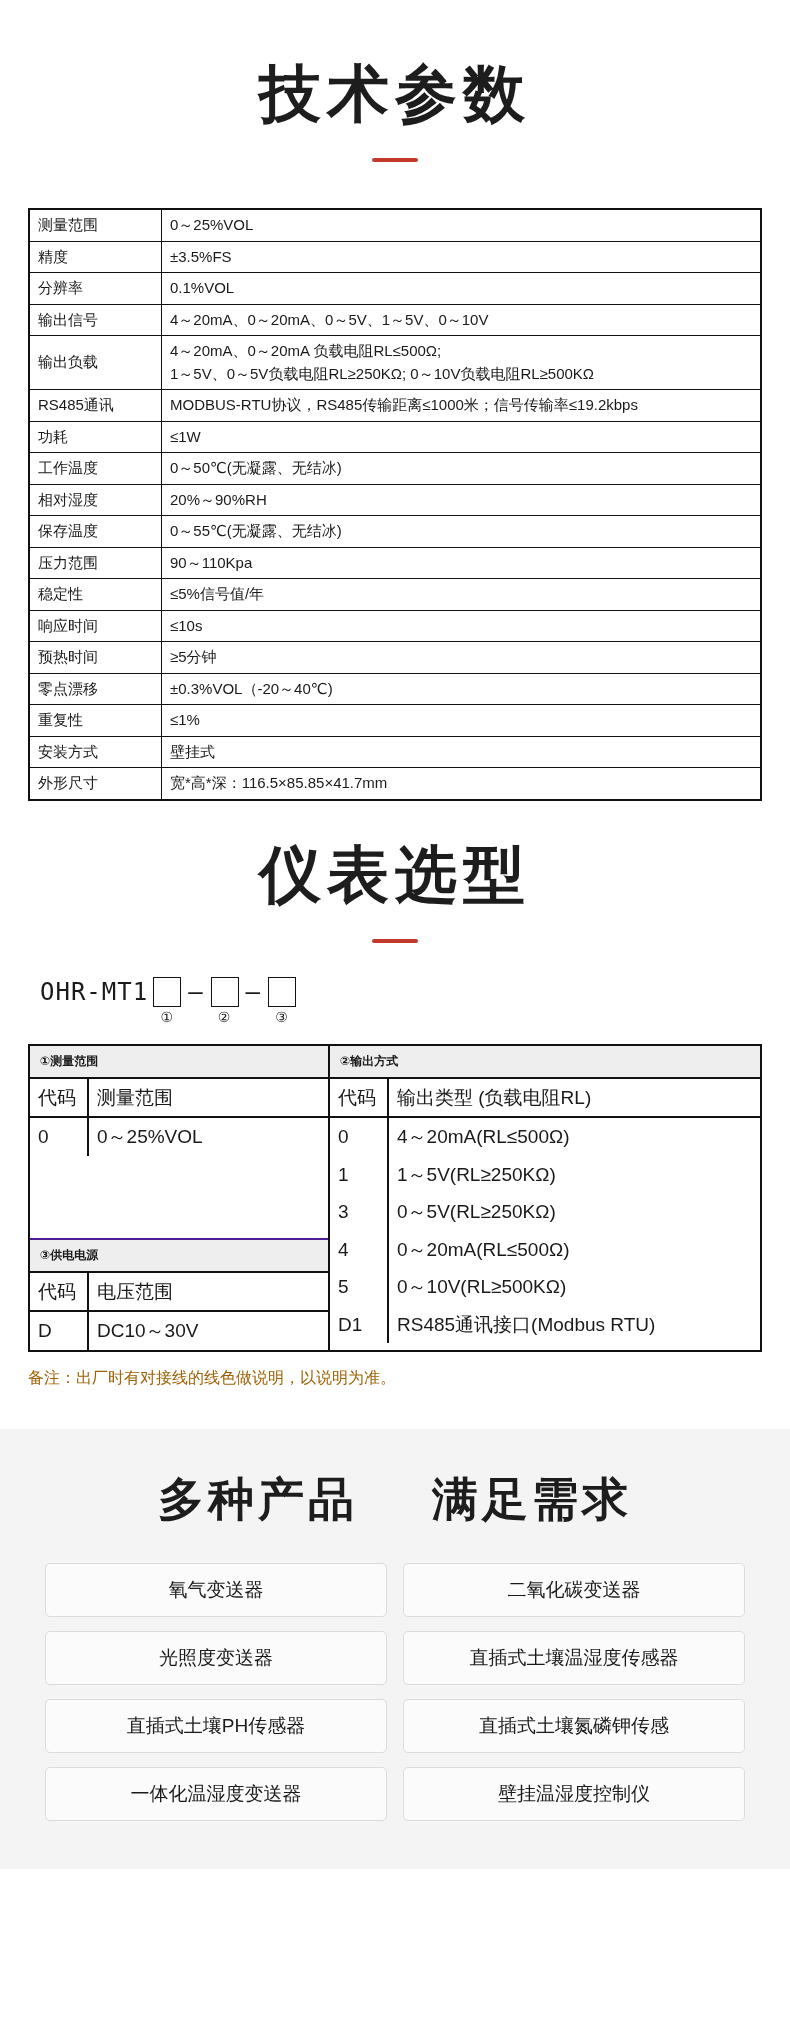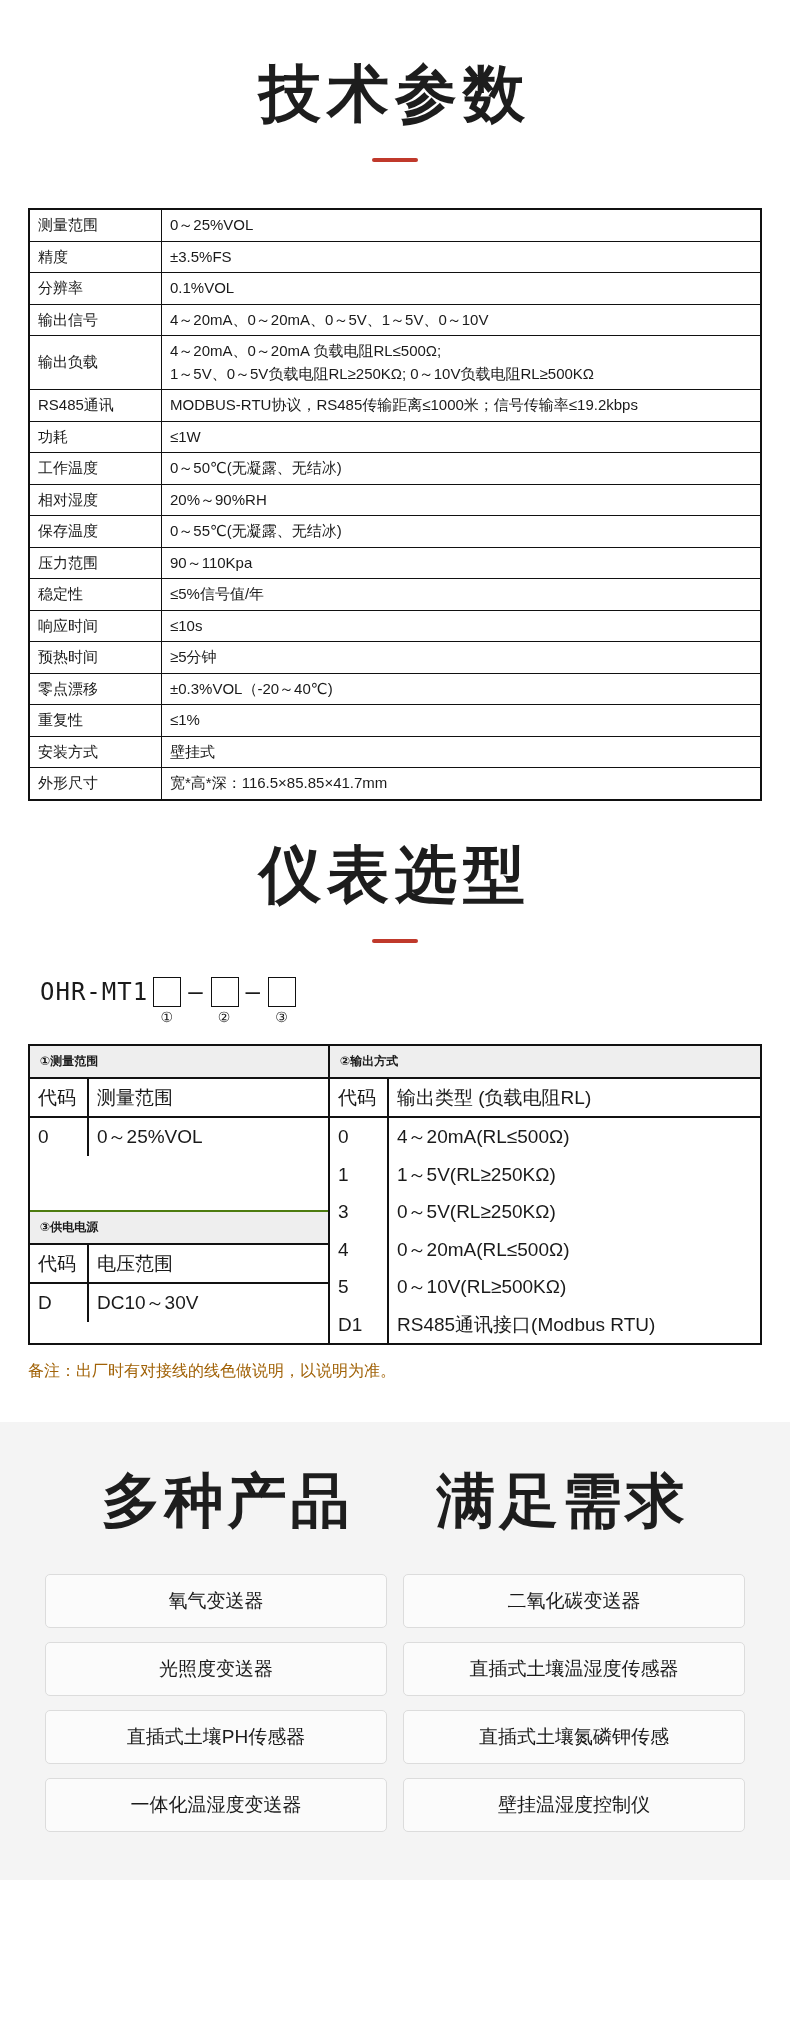--- a/index.html
+++ b/index.html
@@ -121,37 +121,37 @@
   }
   table.sel td.code {
     width: 58px;
     border-right: 2px solid #111;
     text-align: left;
     white-space: nowrap;
   }
   table.sel tr.hdr td { font-weight: normal; }
   table.sel tr.hdr { border-bottom: 2px solid #111; }
   .sel-left .spacer { height: 54px; }
-  .divider-top { border-top: 2px solid #4d7c0f; }
+  .divider-top { border-top: 2px solid #4c1d95; margin-top: 28px; }
 
   .note {
     margin: 16px 28px 0 28px;
     font-size: 16px;
     color: #a16207;
   }
 
   
   .products-band {
     margin-top: 40px;
     background: #f4f4f4;
     padding: 40px 0 44px 0;
   }
   .prod-title {
     text-align: center;
-    font-size: 59px;
+    font-size: 46px;
     font-weight: bold;
     letter-spacing: 4px;
     color: #1d1d1d;
     font-family: "DejaVu Sans", "Liberation Sans", sans-serif;
   }
   .prod-title .gap { display: inline-block; width: 34px; }
   .prod-grid {
     margin: 32px auto 4px auto;
     width: 700px;
     display: grid;

